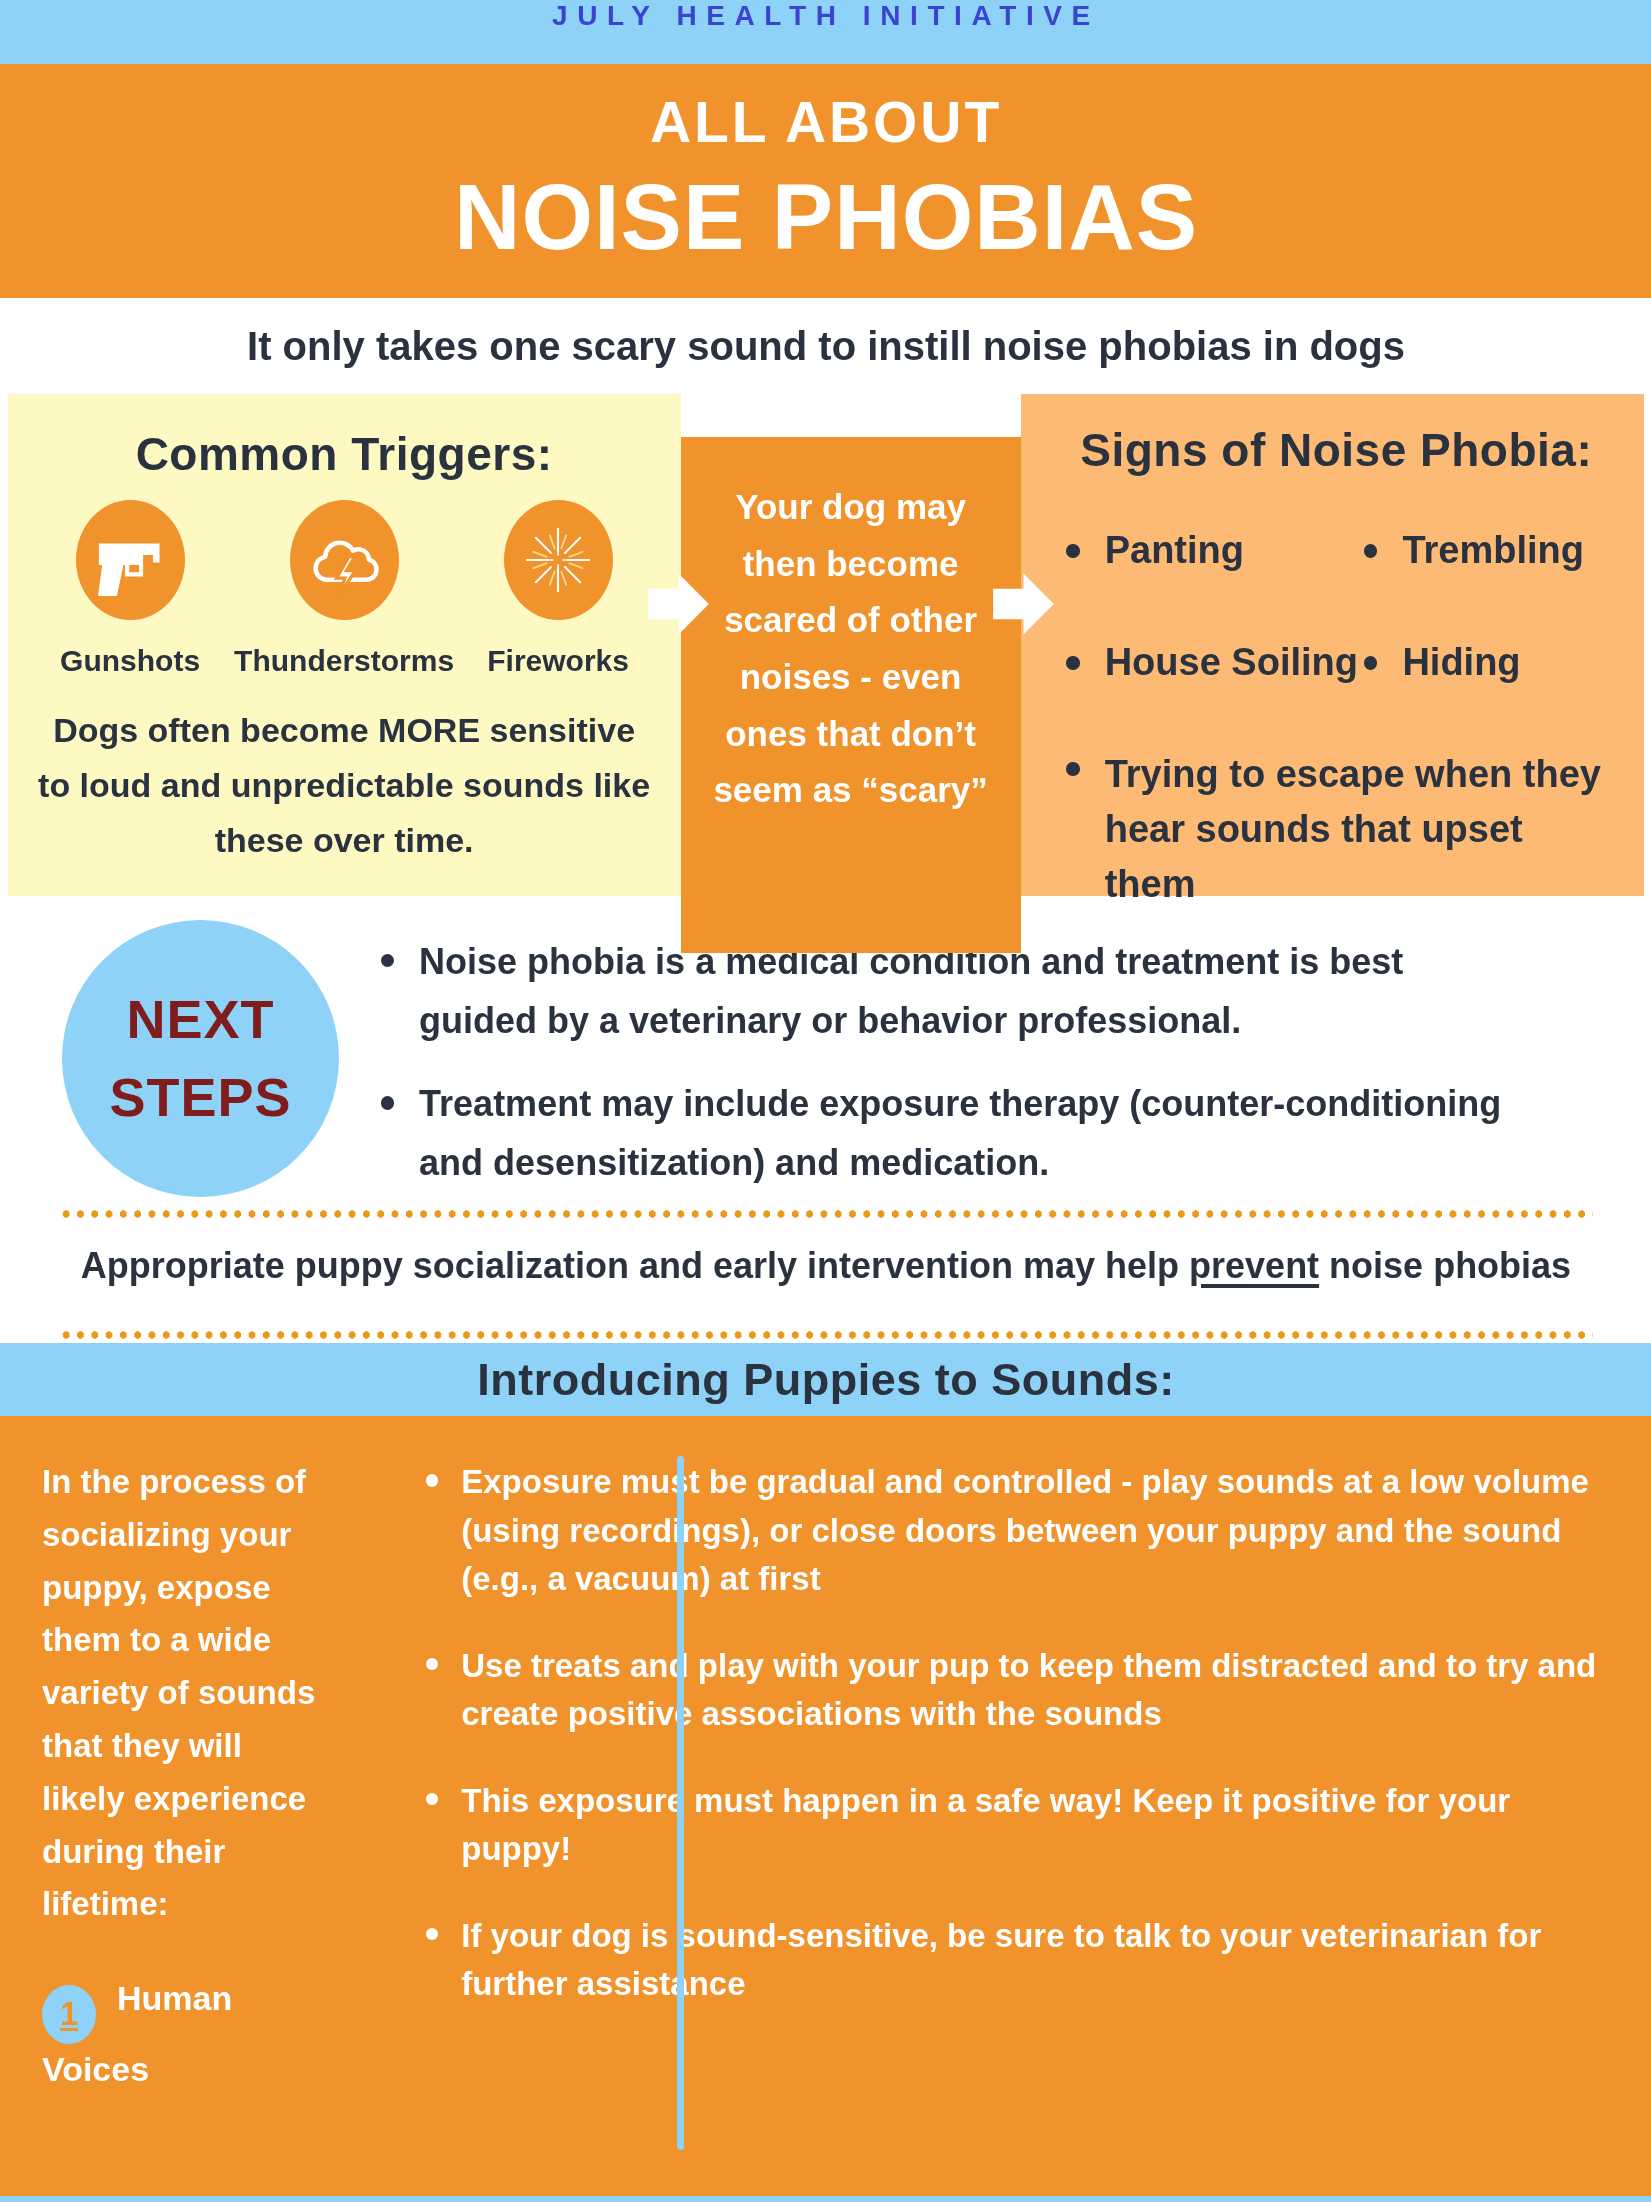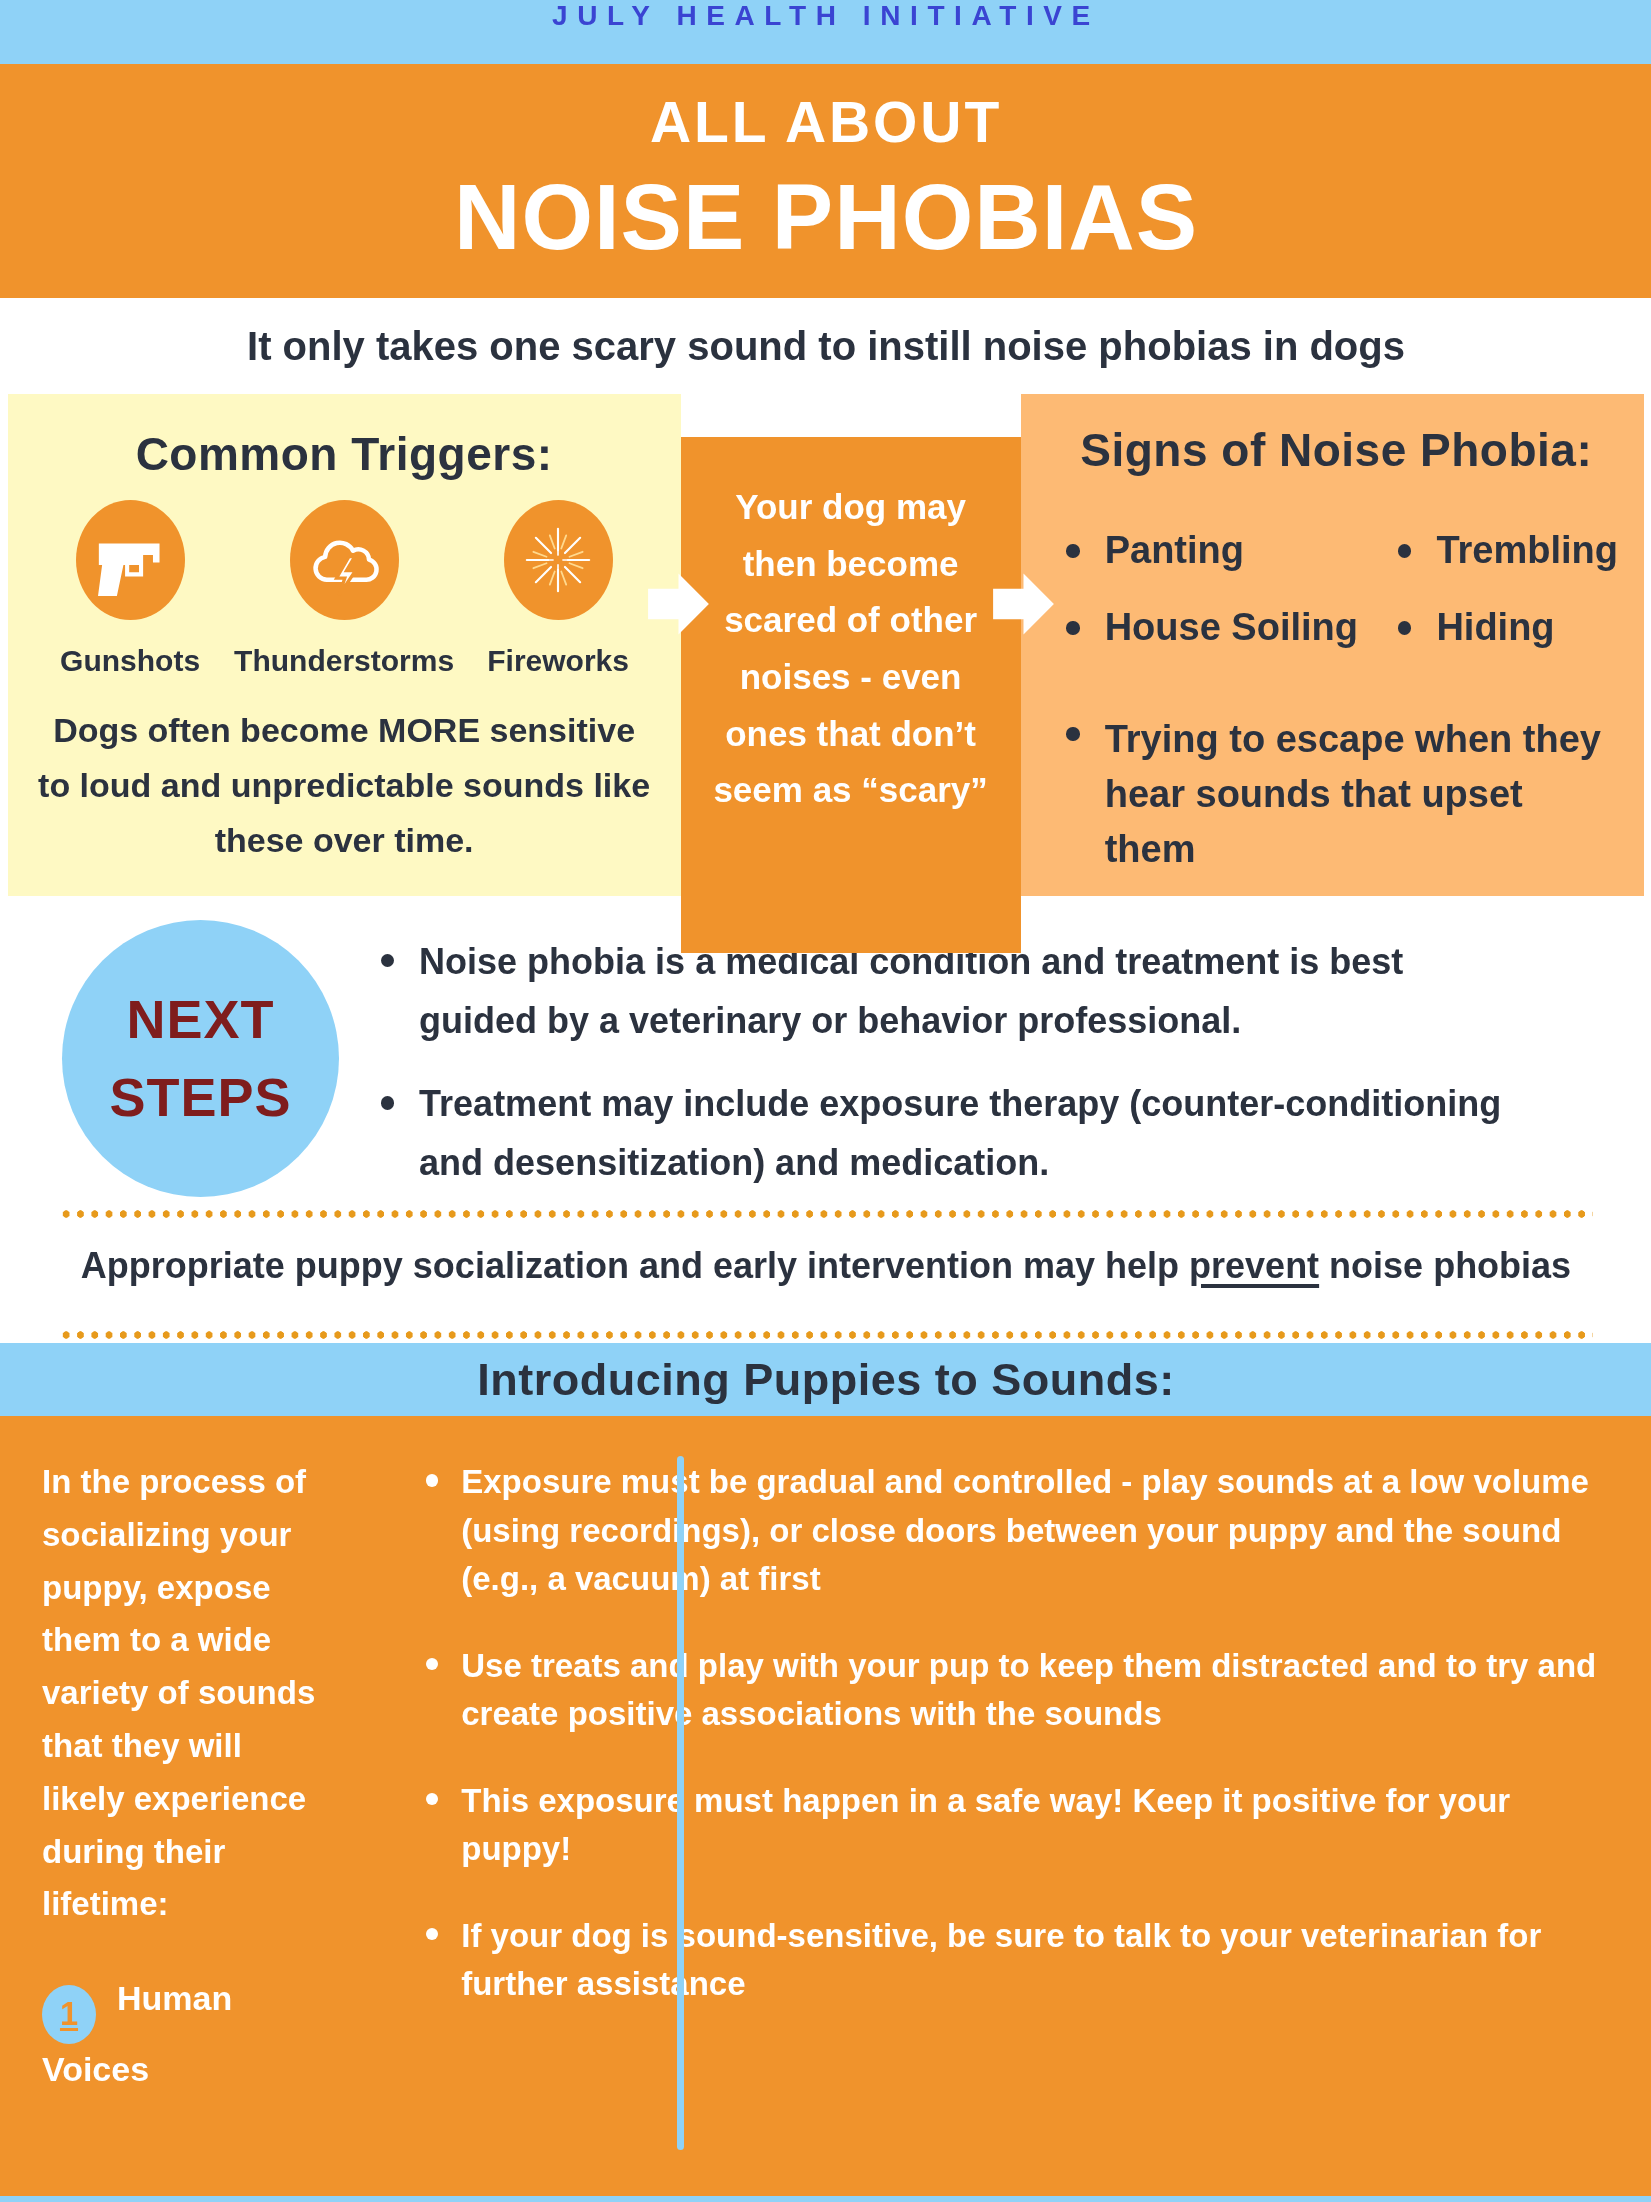--- a/index.html
+++ b/index.html
@@ -63,21 +63,21 @@
   .triggers-note {
     margin-top:25px; padding:0 25px;
     font-size:34px; font-weight:600; line-height:1.62;
   }
   .block-arrow { position:absolute; top:172px; width:61px; height:76px; }
   .block-arrow.a1 { left:640px; }
   .block-arrow.a2 { left:985px; }
 
   .signs-grid {
     margin-top:52px; display:grid; grid-template-columns:54% 46%;
-    row-gap:69px; font-size:38px; font-weight:600;gap:34px;
+    row-gap:69px; font-size:38px; font-weight:600;
   }
   .sign-item, .sign-wide { display:flex; }
   .dot {
     flex:0 0 auto; width:13.4px; height:13.4px; border-radius:50%;
     background:#2b323f; margin:15.3px 25px 0 5.7px;
   }
   .sign-wide { margin-top:63px; font-size:38px; font-weight:600; line-height:1.45; }
 
   
   .next-wrap { height:287px; display:flex; padding-top:9.6px; }

